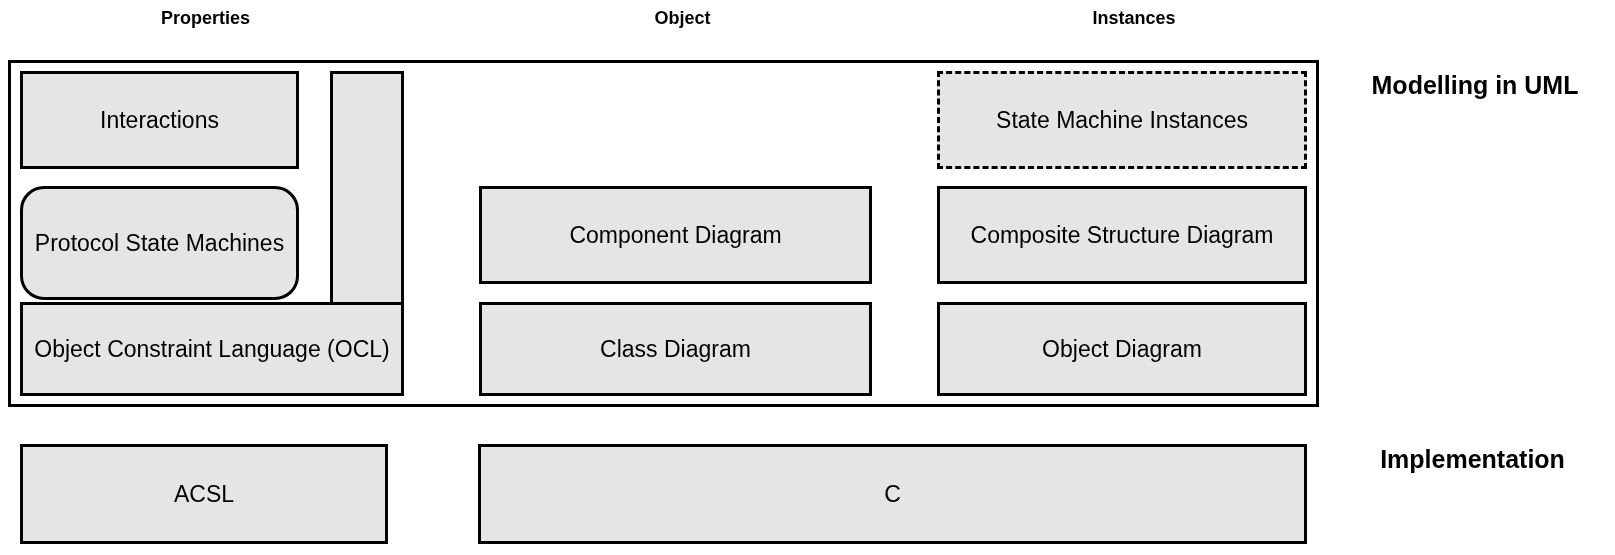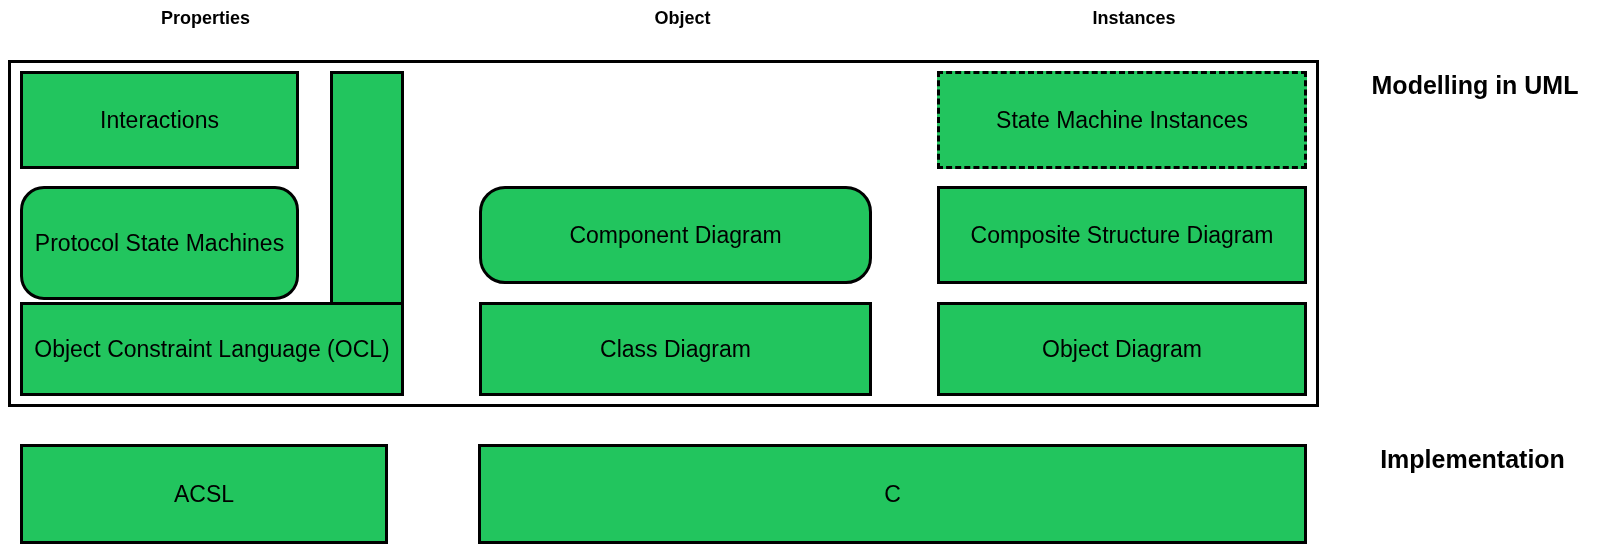--- a/index.html
+++ b/index.html
@@ -43,21 +43,21 @@
 
   
   .outer-container {
     border: 3px solid #000000;
     background: #ffffff;
   }
 
   
   .node {
     border: 3px solid #000000;
-    background: #22c55e;
+    background: #e5e5e5;
     display: flex;
     align-items: center;
     justify-content: center;
     text-align: center;
     font-size: 23px;
     line-height: 30px;
     padding: 0 6px;
   }
   .node.dashed {
     border-style: dashed;
@@ -95,21 +95,21 @@
 
   <div class="abs node" style="left:20px; top:186px; width:279px; height:114px;border-radius:24px;">
     <span class="node-label">Protocol State Machines</span>
   </div>
 
   <div class="abs node" style="left:20px; top:302px; width:384px; height:94px;">
     <span class="node-label">Object Constraint Language (OCL)</span>
   </div>
 
 
-  <div class="abs node" style="left:479px; top:186px; width:393px; height:98px;border-radius:26px;">
+  <div class="abs node" style="left:479px; top:186px; width:393px; height:98px;">
     <span class="node-label">Component Diagram</span>
   </div>
 
   <div class="abs node" style="left:479px; top:302px; width:393px; height:94px;">
     <span class="node-label">Class Diagram</span>
   </div>
 
   <div class="abs node dashed" style="left:937px; top:71px; width:370px; height:98px;">
     <span class="node-label">State Machine Instances</span>
   </div>

